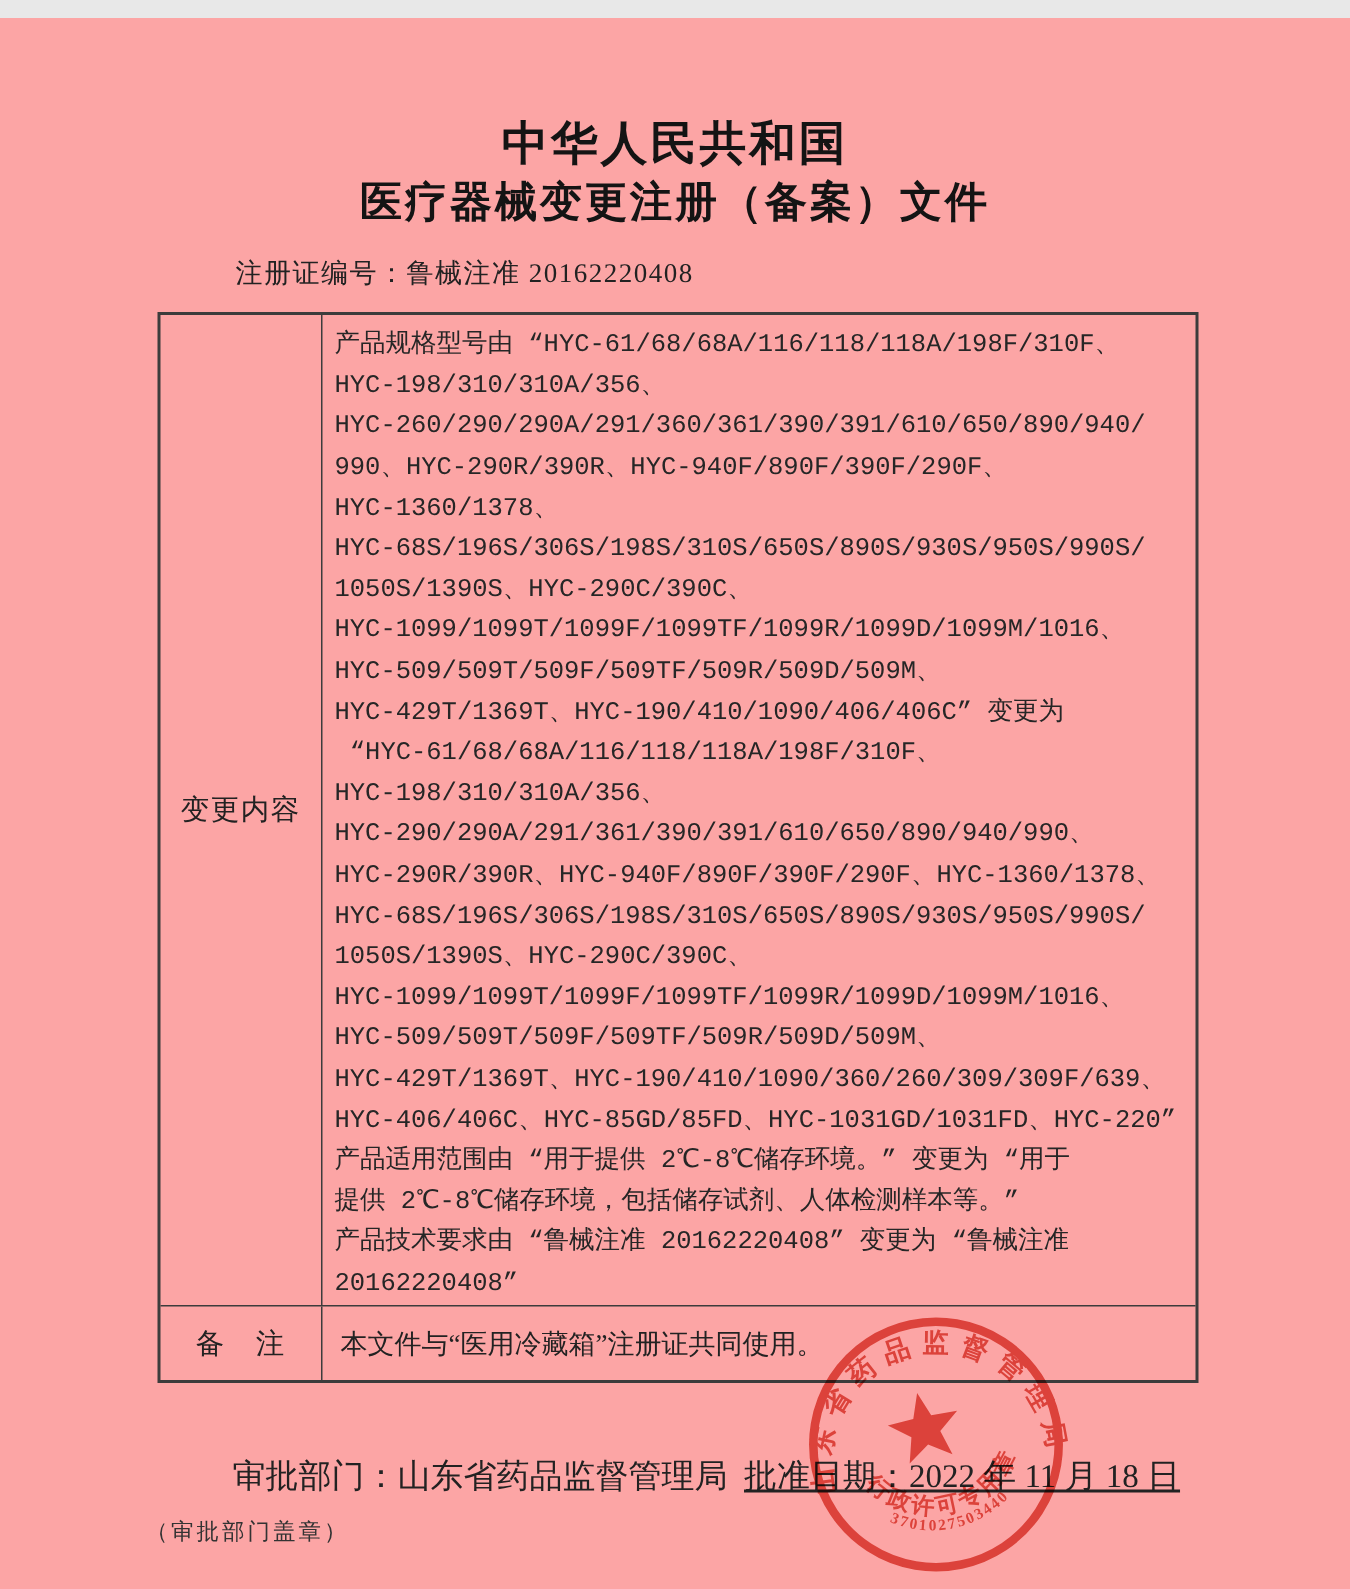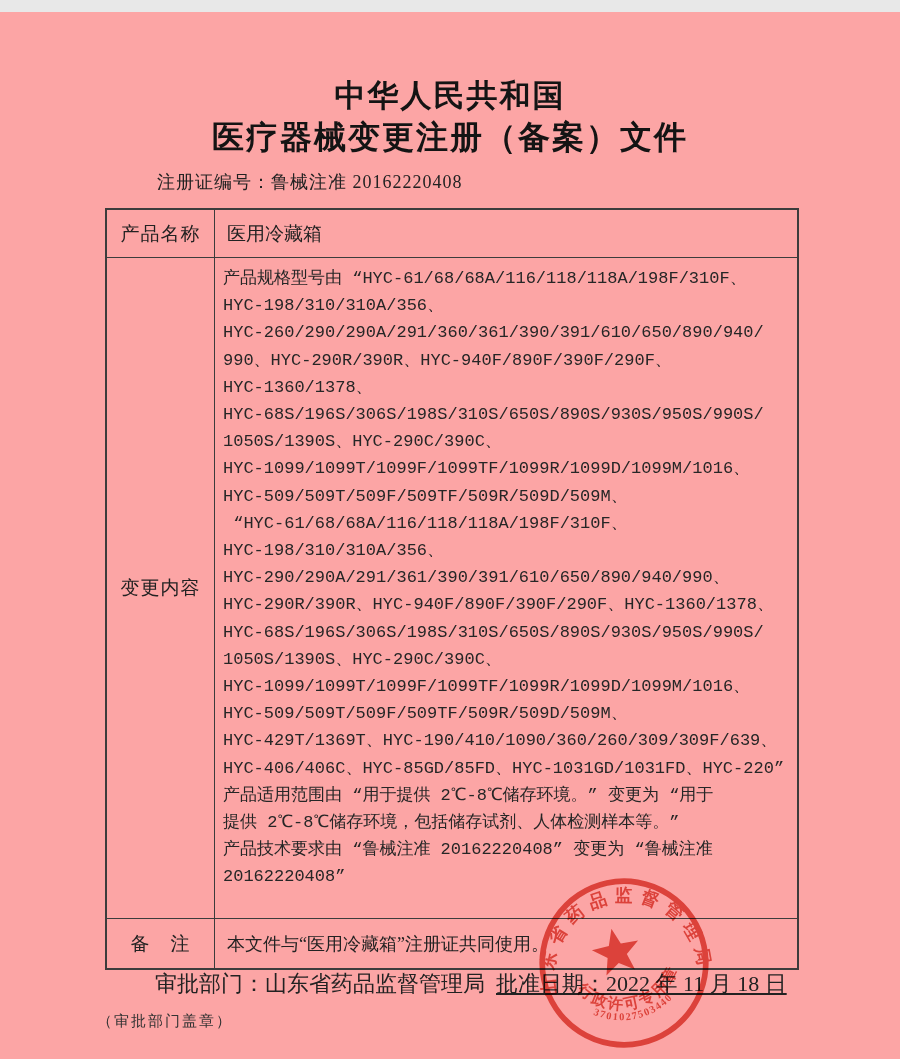--- a/index.html
+++ b/index.html
@@ -13,21 +13,21 @@
     overflow:hidden;
   }
   .title{
     position:absolute;left:0;width:900px;
     text-align:center;
     font-family:"Liberation Sans","DejaVu Sans",sans-serif;
     font-weight:700;color:#141414;
     letter-spacing:2px;
   }
   .t1{top:63px;font-size:31px;}
-  .t2{top:104px;font-size:32px;}
+  .t2{top:104px;font-size:28px;}
   .regno{
     position:absolute;left:157px;top:158px;
     font-size:18px;color:#222;letter-spacing:1px;
   }
   .table{
     position:absolute;left:105px;top:196px;width:694px;
     border:2px solid #3c3c3c;
     box-sizing:border-box;
     background:transparent;
   }
@@ -68,36 +68,33 @@
 <body>
 
 <div class="page">
 
   <div class="title t1">中华人民共和国</div>
   <div class="title t2">医疗器械变更注册（备案）文件</div>
 
   <div class="regno">注册证编号：鲁械注准 20162220408</div>
 
   <div class="table">
-    <div class="row r1">
-      <div class="cell label">产品名称</div>
-      <div class="cell content">医用冷藏箱</div>
-    </div>
     <div class="row r2">
       <div class="cell label">变更内容</div>
       <div class="cell content">
           <div class="cline">产品规格型号由 “HYC-61/68/68A/116/118/118A/198F/310F、</div>
           <div class="cline">HYC-198/310/310A/356、</div>
           <div class="cline">HYC-260/290/290A/291/360/361/390/391/610/650/890/940/</div>
           <div class="cline">990、HYC-290R/390R、HYC-940F/890F/390F/290F、</div>
           <div class="cline">HYC-1360/1378、</div>
           <div class="cline">HYC-68S/196S/306S/198S/310S/650S/890S/930S/950S/990S/</div>
           <div class="cline">1050S/1390S、HYC-290C/390C、</div>
           <div class="cline">HYC-1099/1099T/1099F/1099TF/1099R/1099D/1099M/1016、</div>
           <div class="cline">HYC-509/509T/509F/509TF/509R/509D/509M、</div>
+          <div class="cline">HYC-429T/1369T、HYC-190/410/1090/406/406C” 变更为</div>
           <div class="cline"> “HYC-61/68/68A/116/118/118A/198F/310F、</div>
           <div class="cline">HYC-198/310/310A/356、</div>
           <div class="cline">HYC-290/290A/291/361/390/391/610/650/890/940/990、</div>
           <div class="cline">HYC-290R/390R、HYC-940F/890F/390F/290F、HYC-1360/1378、</div>
           <div class="cline">HYC-68S/196S/306S/198S/310S/650S/890S/930S/950S/990S/</div>
           <div class="cline">1050S/1390S、HYC-290C/390C、</div>
           <div class="cline">HYC-1099/1099T/1099F/1099TF/1099R/1099D/1099M/1016、</div>
           <div class="cline">HYC-509/509T/509F/509TF/509R/509D/509M、</div>
           <div class="cline">HYC-429T/1369T、HYC-190/410/1090/360/260/309/309F/639、</div>
           <div class="cline">HYC-406/406C、HYC-85GD/85FD、HYC-1031GD/1031FD、HYC-220”</div>

